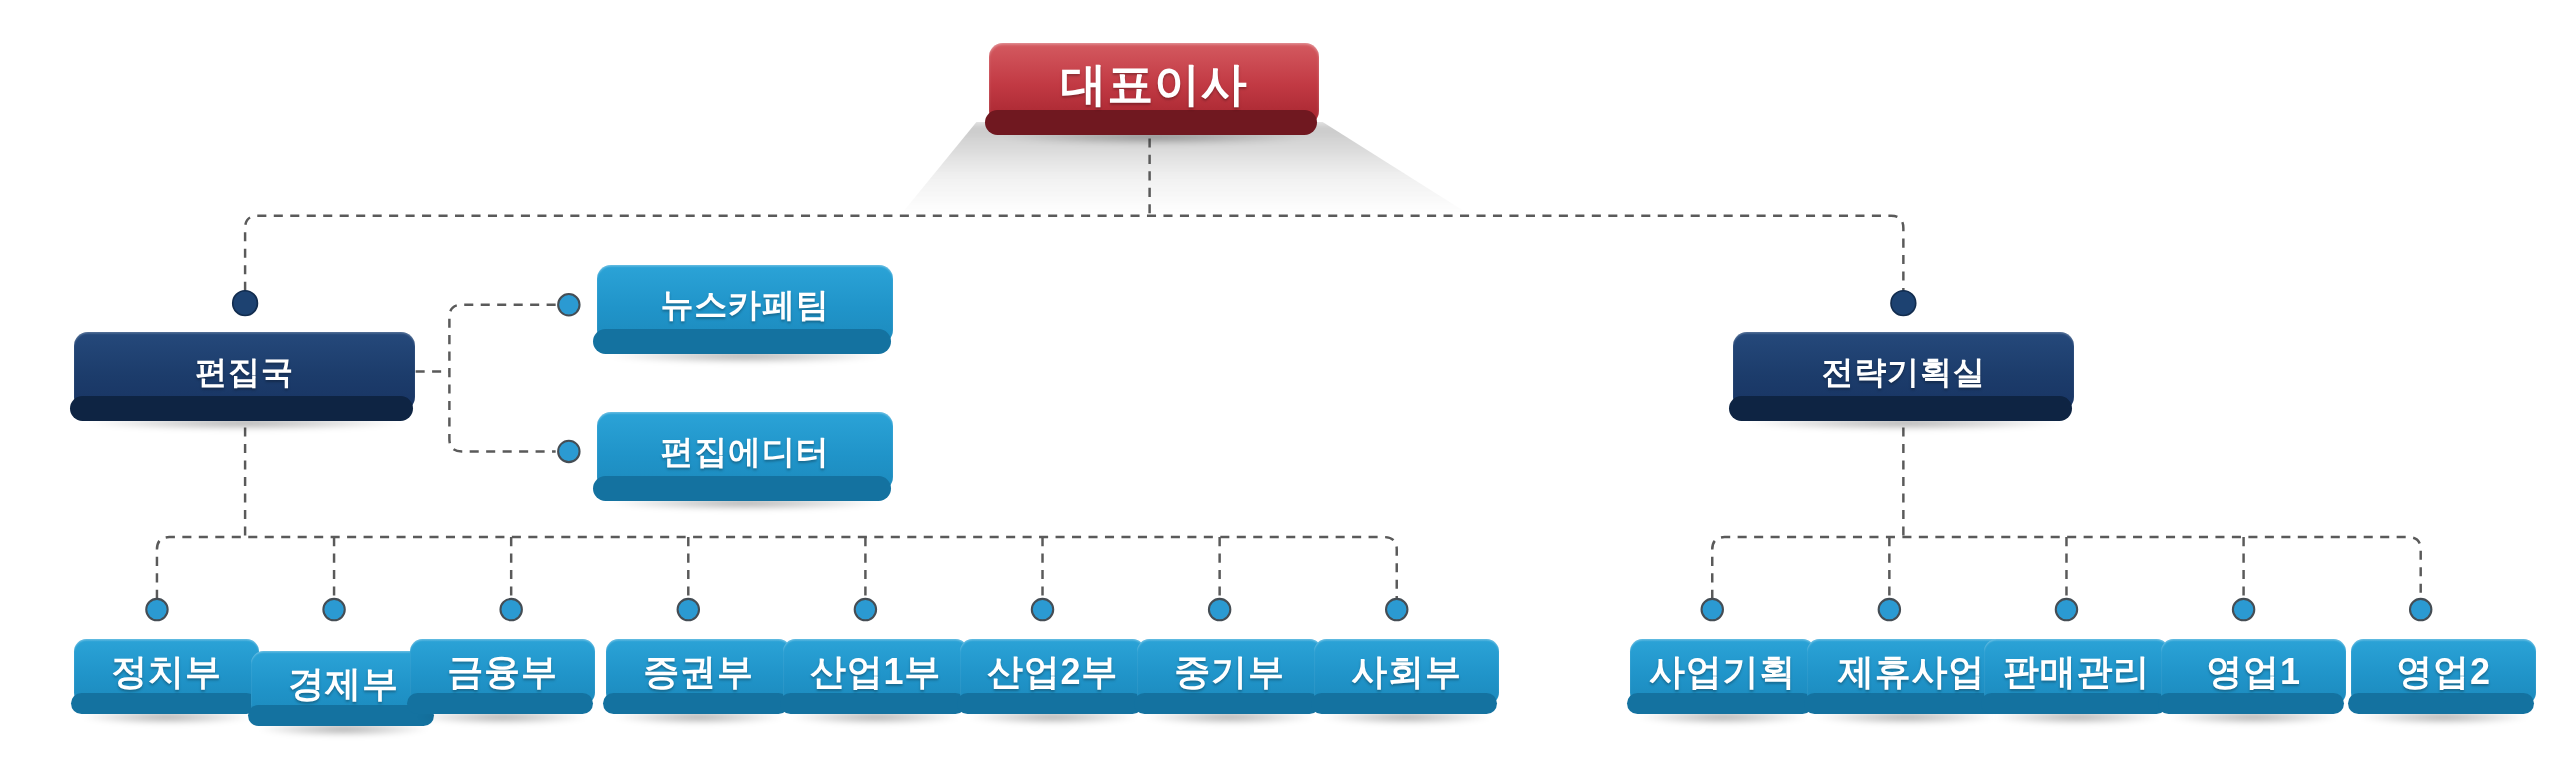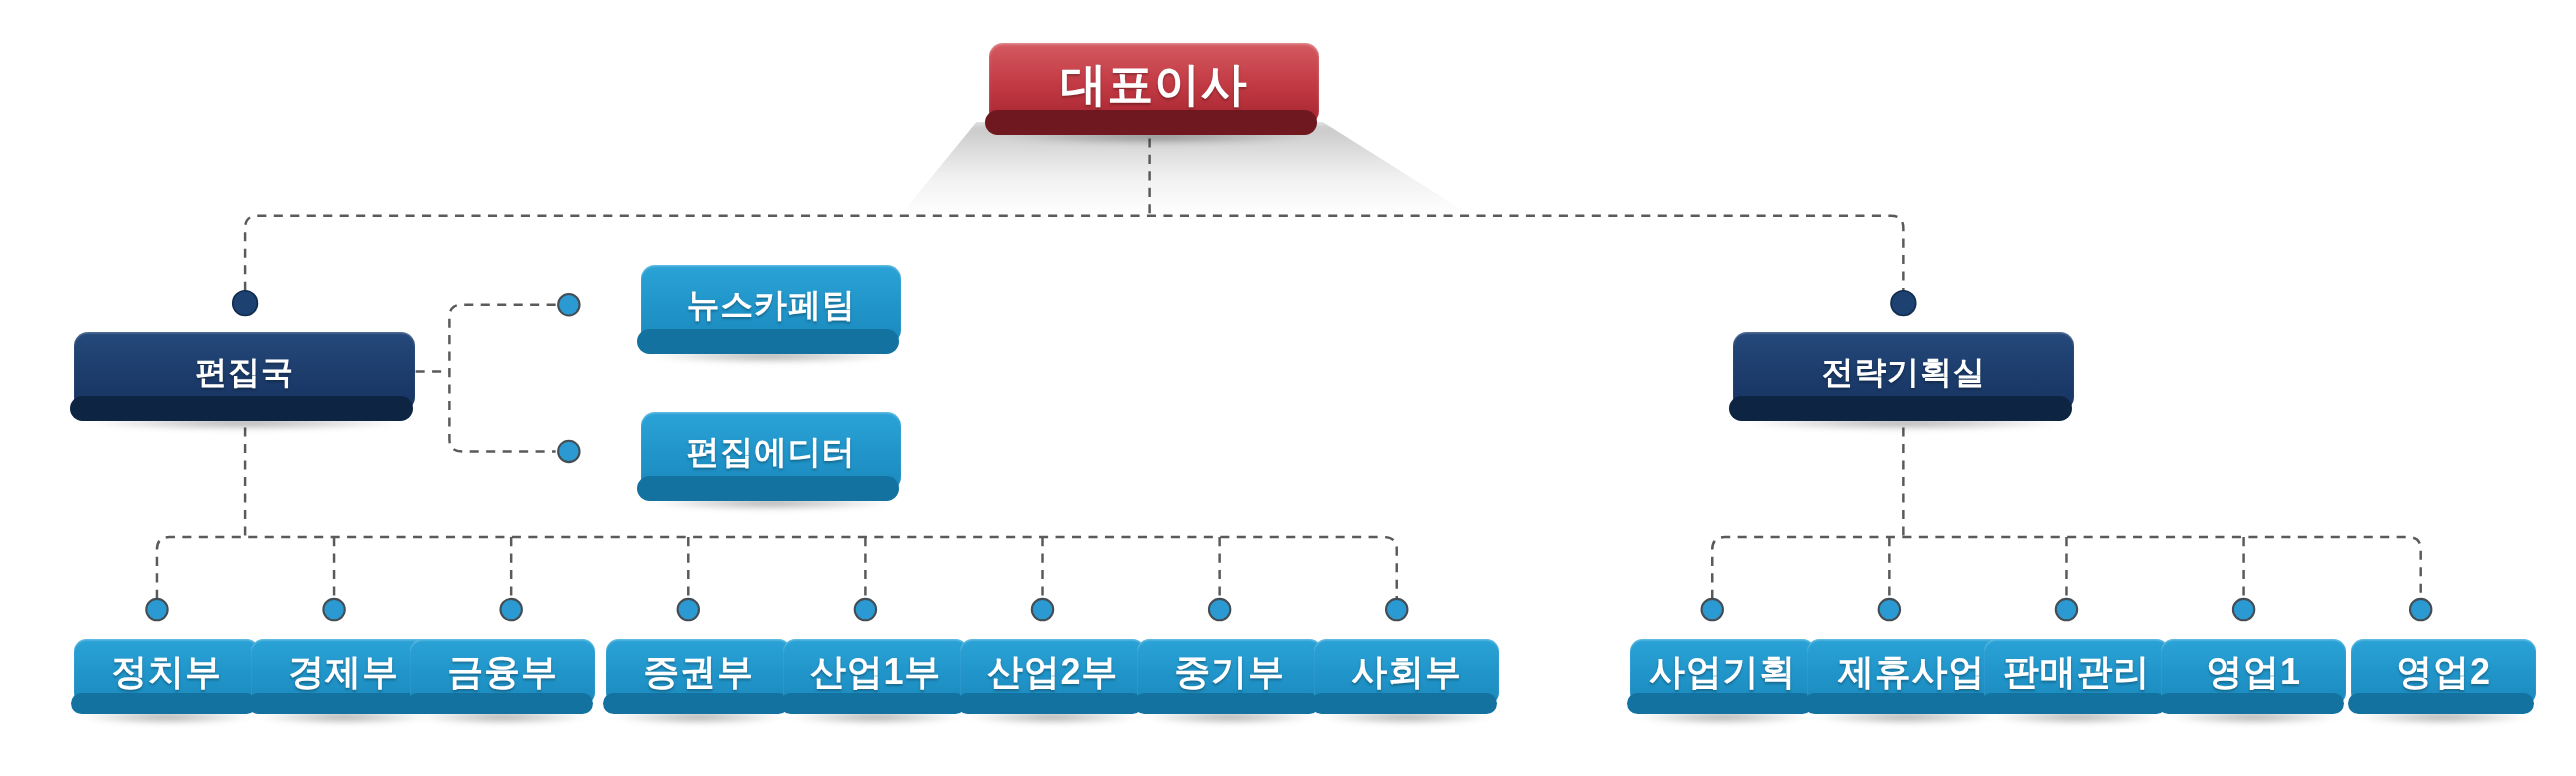--- a/index.html
+++ b/index.html
@@ -43,25 +43,24 @@
     box-shadow:inset 0 1.6px 2.5px rgba(255,255,255,.35);
     margin-left:12px;
   }
   .node-division{
     width:341px;height:79px;font-size:32px;
     --edge:#0e2443;
     background:linear-gradient(180deg,#25497b 0%,#1c3c6b 55%,#183463 100%);
     box-shadow:inset 0 1.6px 1.6px rgba(255,255,255,.22);
   }
   .node-sub{
-    left:597px;width:260px;height:79px;font-size:33px;
+    left:597px;width:296px;height:79px;font-size:33px;
     --edge:#1472a0;
     background:linear-gradient(180deg,#2ba3d7 0%,#2094c9 55%,#1c8abd 100%);
     box-shadow:inset 0 1.6px 1.6px rgba(255,255,255,.28);
-    margin-left:44px;
   }
   .node-dept{
     top:639px;width:185px;height:66px;font-size:36px;border-radius:12.4px;
     --edge:#1472a0;
     background:linear-gradient(180deg,#2ba3d7 0%,#2094c9 55%,#1c8abd 100%);
     box-shadow:inset 0 1.6px 1.6px rgba(255,255,255,.28);
   }
   .node-dept::after{left:-3.3px;right:1.6px;bottom:-9px;height:21.4px;border-radius:10.7px;}
 </style>
 </head>
@@ -119,21 +118,21 @@
 
   <div class="node node-root">대표이사</div>
 
   <div class="node node-division" style="left:74px;top:332px;">편집국</div>
   <div class="node node-division" style="left:1733px;top:332px;">전략기획실</div>
 
   <div class="node node-sub" style="top:265px;">뉴스카페팀</div>
   <div class="node node-sub" style="top:412px;">편집에디터</div>
 
   <div class="node node-dept" style="left:74px;">정치부</div>
-  <div class="node node-dept" style="left:251px;">경제부</div>
+  <div class="node node-dept" style="left:251px;margin-top:12px;">경제부</div>
   <div class="node node-dept" style="left:410px;">금융부</div>
   <div class="node node-dept" style="left:606px;">증권부</div>
   <div class="node node-dept" style="left:783px;">산업1부</div>
   <div class="node node-dept" style="left:960px;">산업2부</div>
   <div class="node node-dept" style="left:1137px;">중기부</div>
   <div class="node node-dept" style="left:1314px;">사회부</div>
 
   <div class="node node-dept" style="left:1630px;">사업기획</div>
   <div class="node node-dept" style="left:1807px;padding-left:12px;">제휴사업</div>
   <div class="node node-dept" style="left:1984px;">판매관리</div>

